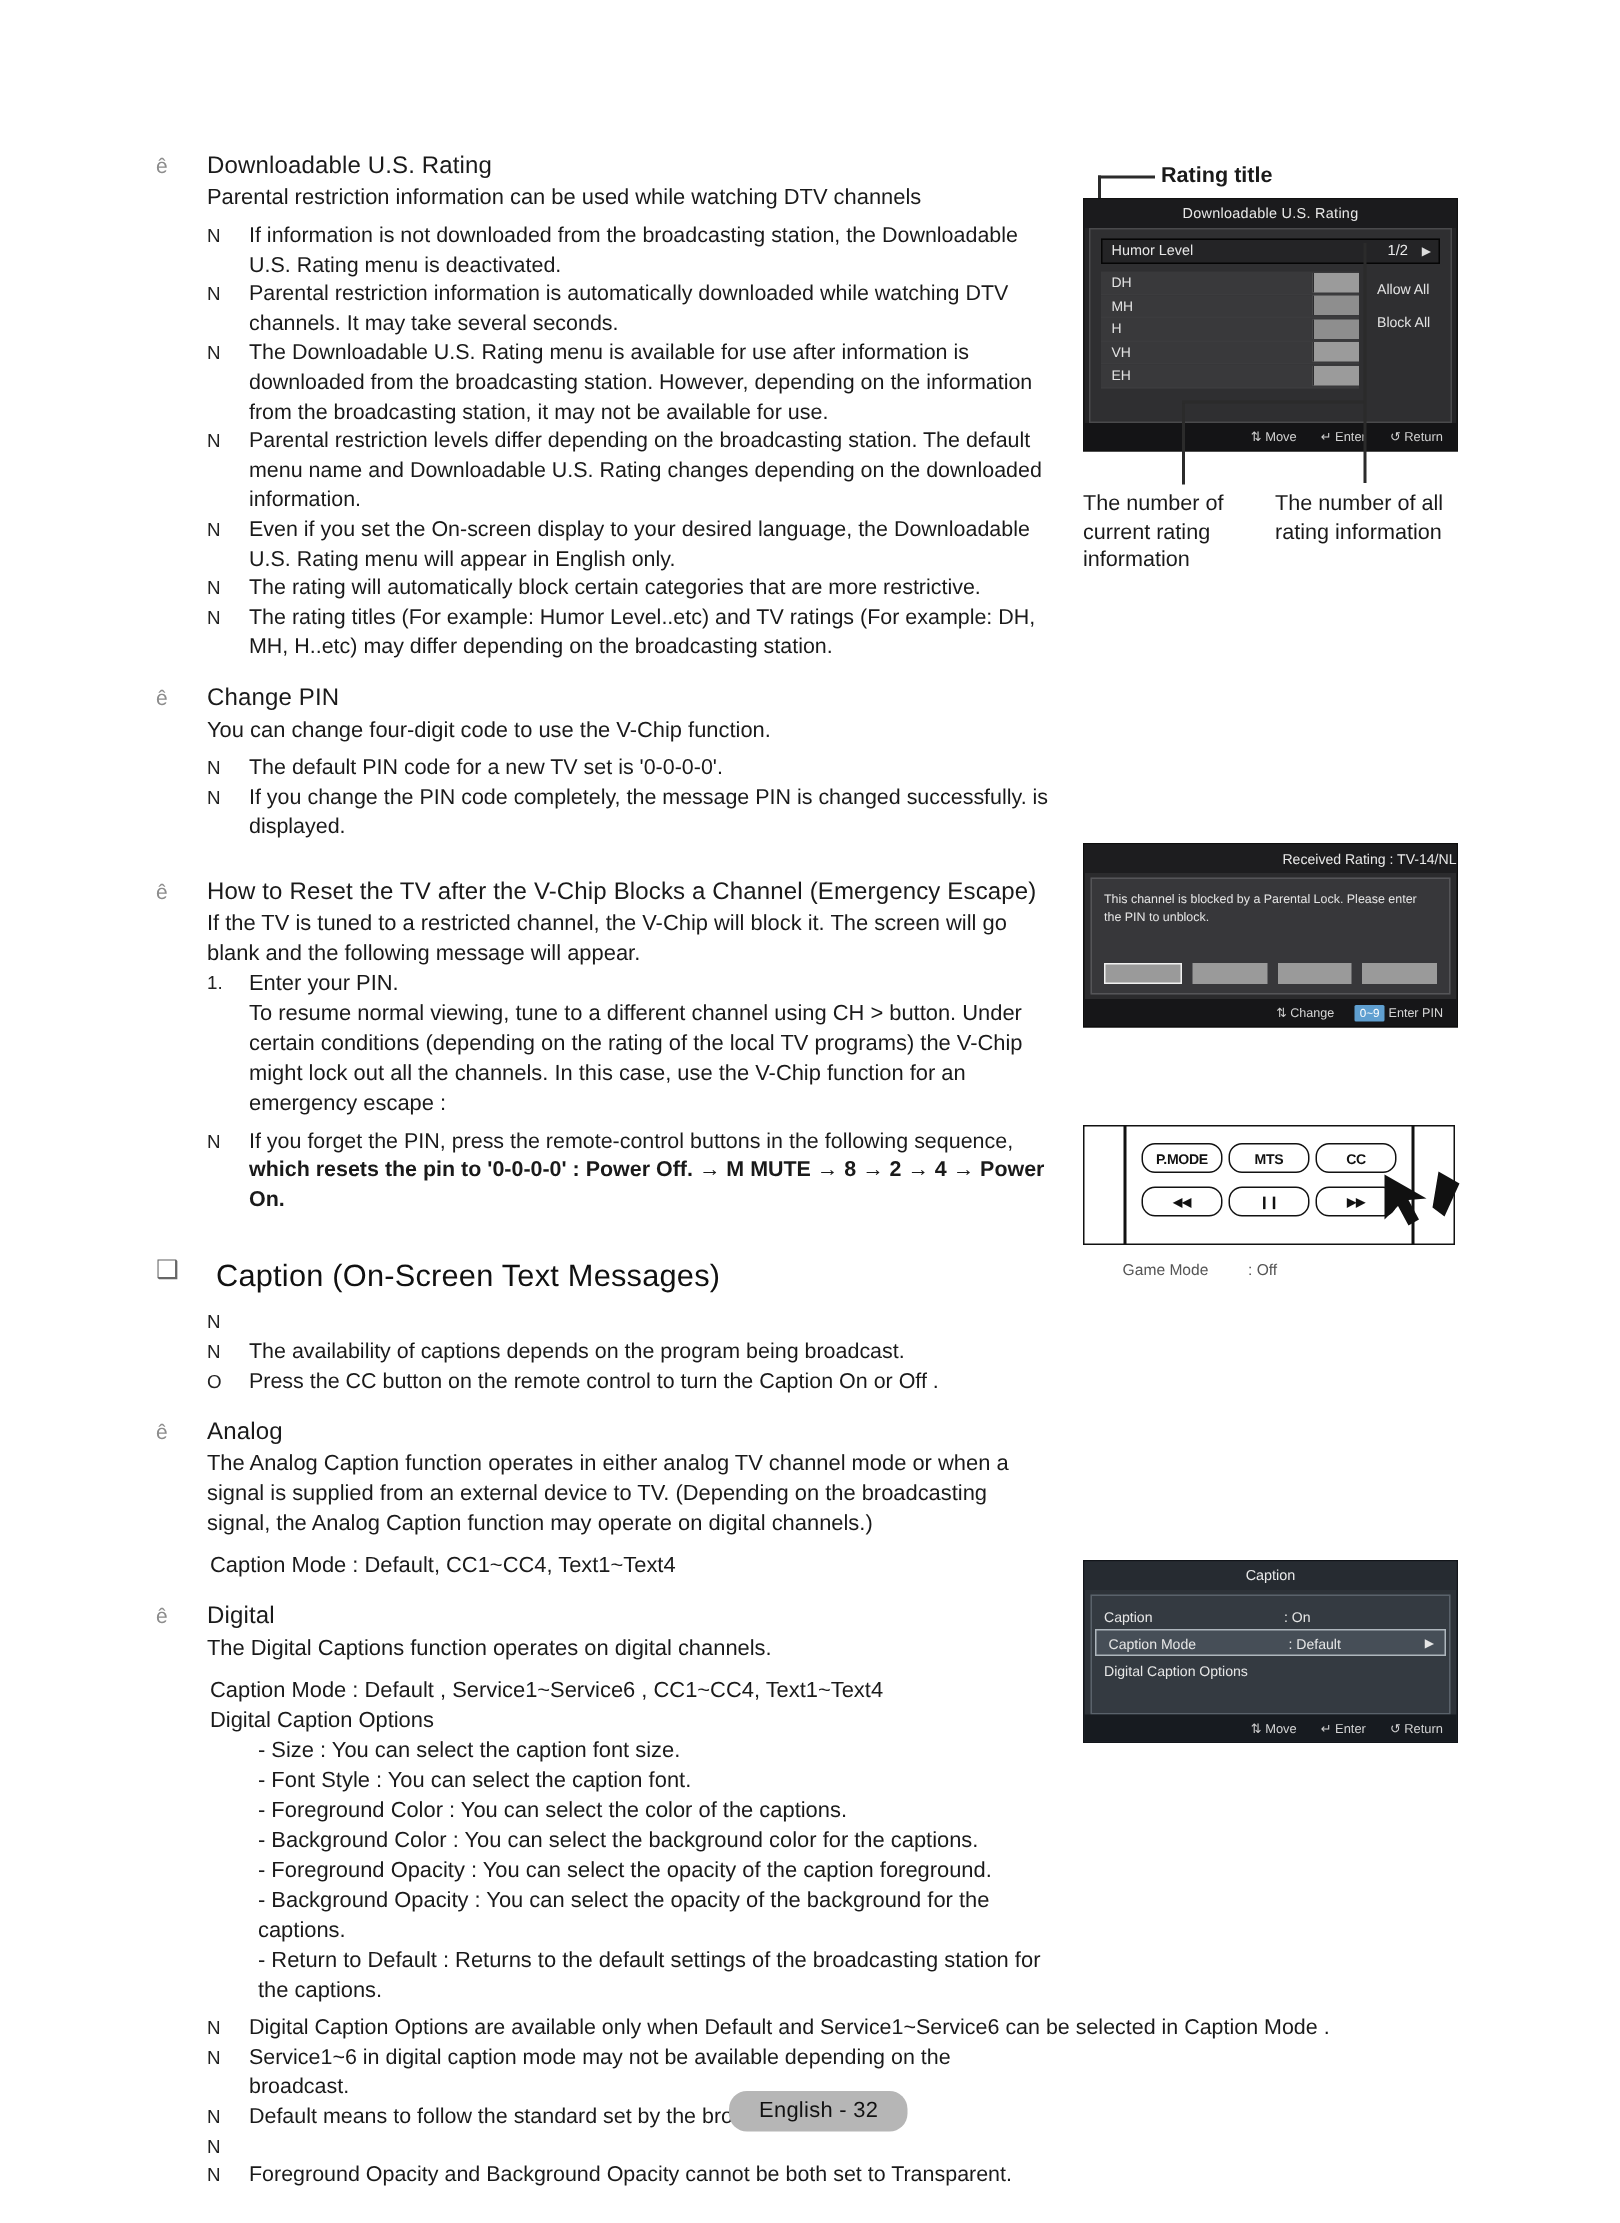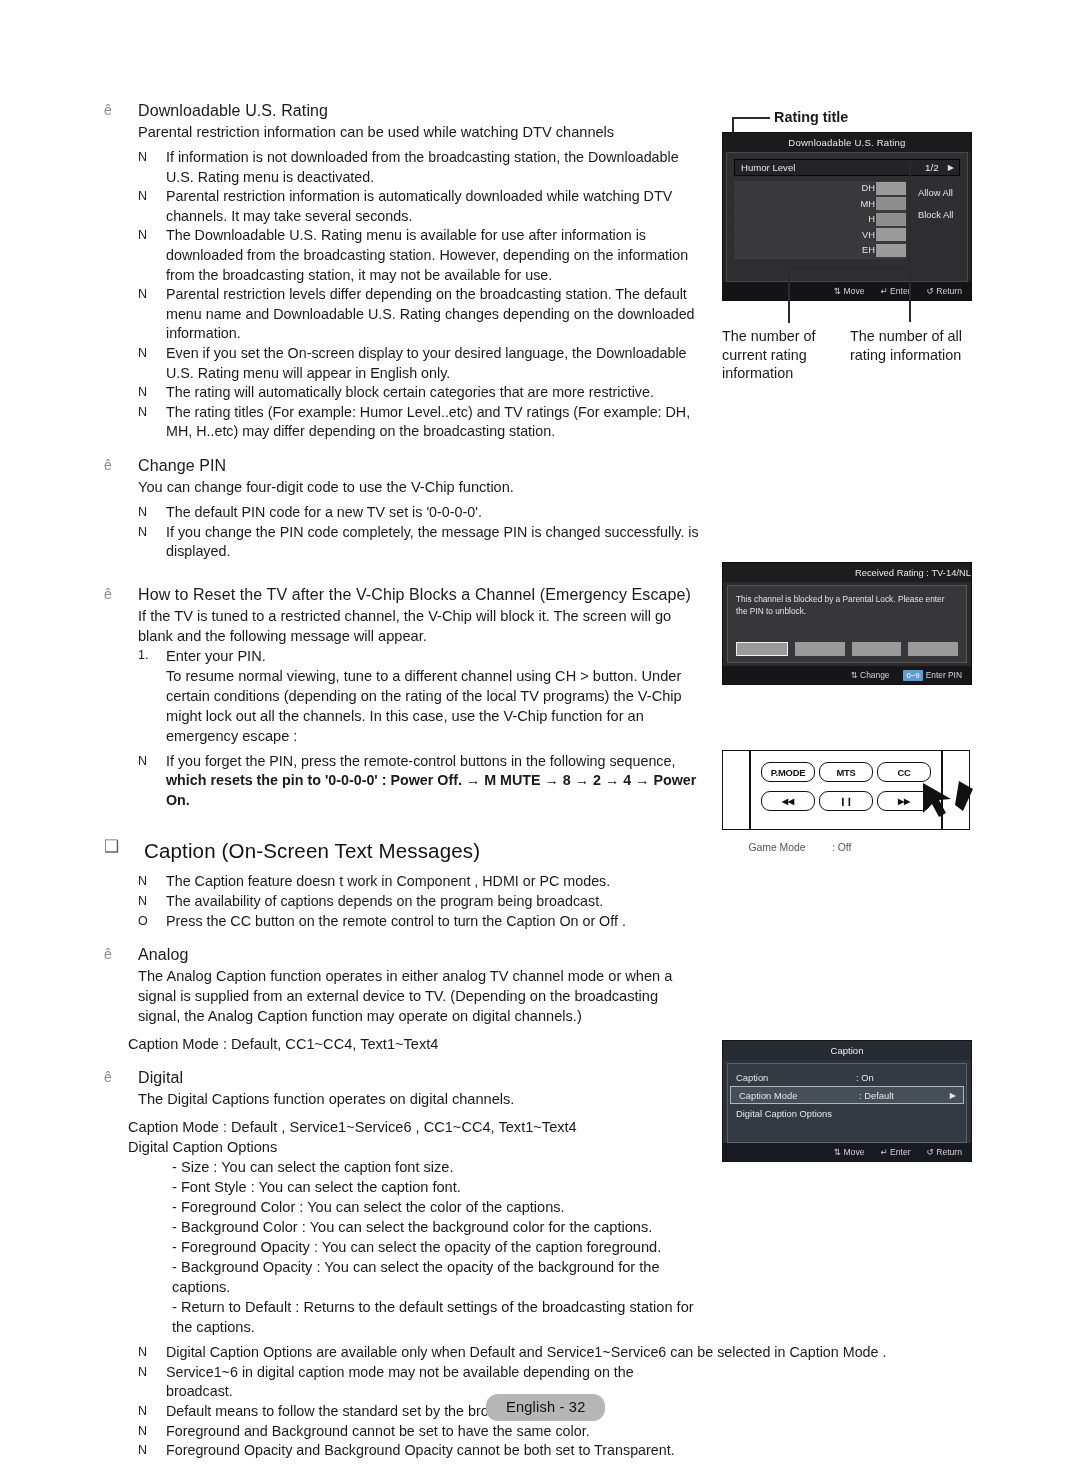--- a/index.html
+++ b/index.html
@@ -76,21 +76,21 @@
     font-size: 14.6px;
     line-height: 20px;
     color: #1a1a1a;
   }
   .note-txt {
     font-size: 14.3px;
     line-height: 19.6px;
     color: #1a1a1a;
   }
   .indent-1 { margin-left: 34px; }
-  .indent-2 { margin-left: 24px; }
+  .indent-2 { margin-left: 36px; }
   .indent-3 { margin-left: 68px; }
   .gap-s { height: 6px; }
   .gap-m { height: 13px; }
   .gap-l { height: 22px; }
   .nowrap { white-space: nowrap; }
   b.bold { font-weight: bold; }
 
   
   .osd-rating {
     position: absolute;
@@ -133,21 +133,20 @@
     right: 5px;
     color: #dcdcdc;
     font-size: 8px;
   }
   .rating-row-wrap {
     display: flex;
     margin-top: 5px;
   }
   .rating-list {
     flex: 0 0 172px;
-    text-align: right;
   }
   .rating-line {
     display: flex;
     height: 14.5px;
     align-items: center;
     border-bottom: 1px solid #3c3c3e;
     background: #39393b;
   }
   .rating-line .rl-name {
     flex: 1;
@@ -492,21 +491,20 @@
 
     <div style="height:26px"></div>
 
     <div class="bullet-row">
       <div class="b-mark sq">❑</div>
       <div class="h-main">Caption (On-Screen Text Messages)</div>
     </div>
     <div style="height:6px"></div>
     <div class="bullet-row">
       <div class="n-mark indent-1">N</div>
-      <div class="note-txt">The Caption feature doesn t work in Component , HDMI or PC modes.</div>
     </div>
     <div class="bullet-row">
       <div class="n-mark indent-1">N</div>
       <div class="note-txt">The availability of captions depends on the program being broadcast.</div>
     </div>
     <div class="bullet-row">
       <div class="n-mark indent-1">O</div>
       <div class="note-txt">Press the CC button on the remote control to turn the Caption On  or Off .</div>
     </div>
 
@@ -547,21 +545,20 @@
     <div class="bullet-row">
       <div class="n-mark indent-1">N</div>
       <div class="note-txt">Service1~6  in digital caption mode may not be available depending on the broadcast.</div>
     </div>
     <div class="bullet-row">
       <div class="n-mark indent-1">N</div>
       <div class="note-txt">Default  means to follow the standard set by the broadcaster.</div>
     </div>
     <div class="bullet-row">
       <div class="n-mark indent-1">N</div>
-      <div class="note-txt">Foreground and Background cannot be set to have the same color.</div>
     </div>
     <div class="bullet-row">
       <div class="n-mark indent-1">N</div>
       <div class="note-txt">Foreground Opacity and Background Opacity cannot be both set to Transparent.</div>
     </div>
 
   </div>
 
   <div class="col-right">
 

